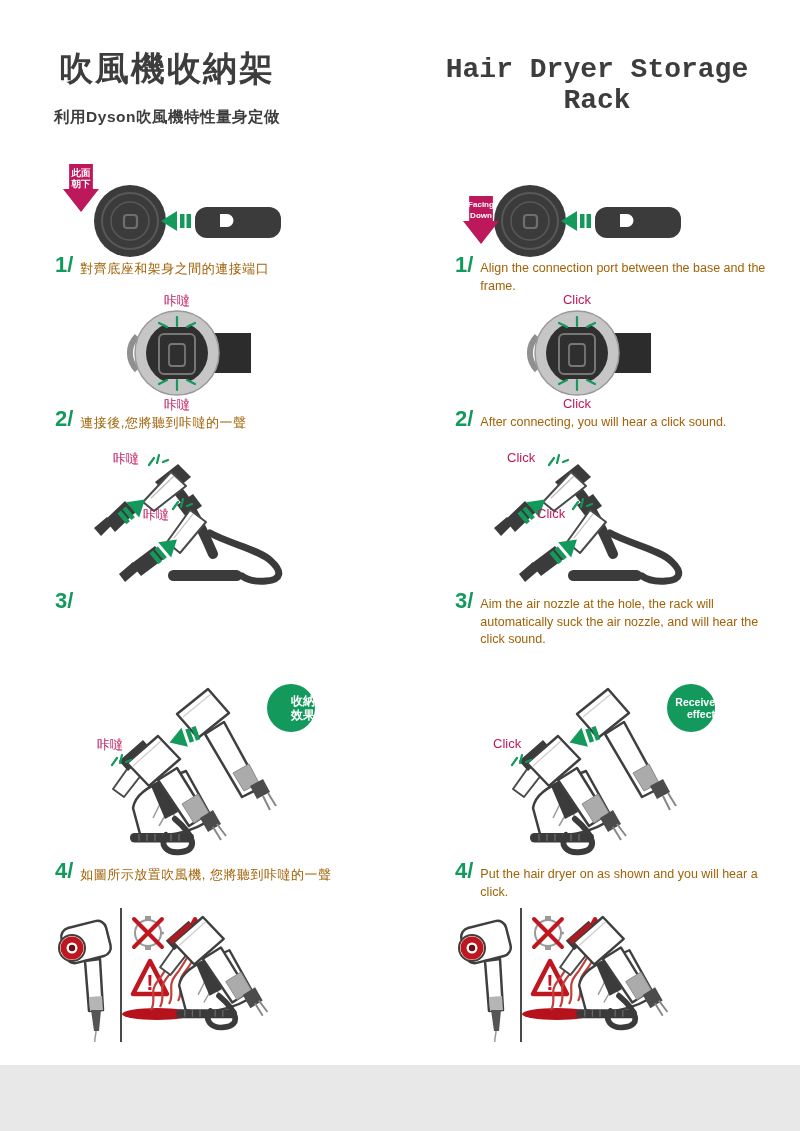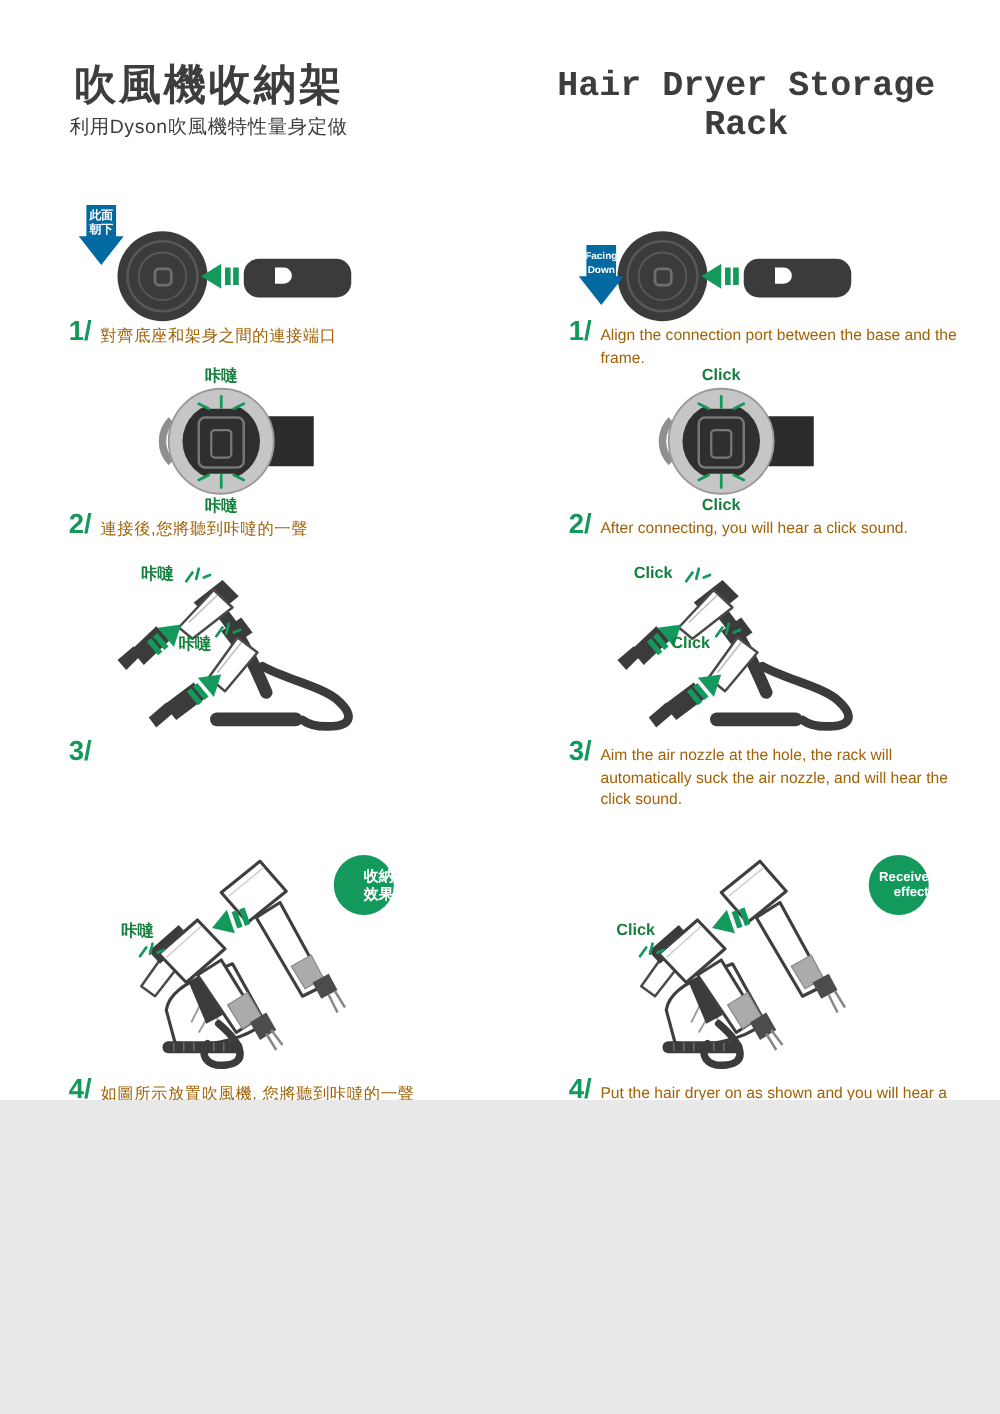--- a/index.html
+++ b/index.html
@@ -1,69 +1,69 @@
 <!DOCTYPE html>
 <html><head>
 <meta charset="utf-8">
 <style>
   html,body{margin:0;padding:0;background:#e8e8e8;}
   .page{
-    position:relative;width:800px;height:880px;background:#ffffff;
+    position:relative;width:800px;height:1065px;background:#ffffff;
     font-family:"Liberation Sans","DejaVu Sans",sans-serif;overflow:hidden;
     margin:0 auto;
   }
   .col{position:absolute;top:0;width:345px;height:1131px;}
   .col-left{left:55px;}
   .col-right{left:455px;}
 
   
   .hdr{position:absolute;text-align:center;color:#3d3d3d;}
   .hdr-left{left:-17px;top:50px;width:258px;}
   .hdr-right{left:-23px;top:55px;width:330px;}
   .title-zh{font-size:34px;font-weight:bold;letter-spacing:2px;line-height:1.1;}
   .title-en{font-size:28px;font-weight:bold;letter-spacing:0px;line-height:1.1;font-family:Liberation Mono, monospace;}
-  .sub-zh{font-size:15.5px;margin-top:4px;letter-spacing:0.5px;}
+  .sub-zh{font-size:15.5px;margin-top:20px;letter-spacing:0.5px;font-weight:bold;}
   .sub-en{font-size:16px;margin-top:7px;color:#4a4a4a;}
 
   
   .illus{position:absolute;left:0;}
   .i1{top:162px;width:320px;height:96px;}
   .i2{top:292px;width:320px;height:124px;}
   .i3{top:448px;width:320px;height:140px;}
   .i4{top:676px;width:320px;height:184px;}
   .iw{top:900px;width:320px;height:160px;}
   .illus svg{position:absolute;left:0;top:0;}
 
   
   .cap{position:absolute;left:0;display:flex;gap:7px;align-items:flex-start;width:330px;}
   .cap1{top:254px;} .cap2{top:408px;} .cap3{top:590px;} .cap4{top:860px;}
   .num{font-size:22px;font-weight:bold;color:#13995b;line-height:1;flex:0 0 auto;}
   .txt{font-size:12.5px;color:#a16207;line-height:1.4;padding-top:6px;max-width:288px;}
   .col-left .txt{font-size:13px;letter-spacing:0.5px;}
 
   
-  .snd{position:absolute;color:#15803d;font-weight:bold;font-size:13px;white-space:nowrap;}
+  .snd{position:absolute;color:#be185d;font-weight:normal;font-size:13px;white-space:nowrap;}
   .snd-ctr{width:60px;text-align:center;}
 
   
   .abadge{
-    position:absolute;width:36px;height:48px;background:#0369a1;color:#fff;
+    position:absolute;width:36px;height:48px;background:#be185d;color:#fff;
     clip-path:polygon(17% 0,83% 0,83% 52%,100% 52%,50% 100%,0 52%,17% 52%);
     text-align:center;font-weight:bold;box-sizing:border-box;padding-top:4px;
   }
   .abadge .bl{line-height:10.5px;}
   .col-left .abadge{font-size:9.5px;}
   .col-right .abadge{font-size:8px;margin-top:32px;}
   .cbadge{
     position:absolute;width:48px;height:48px;border-radius:50%;background:#13995b;
     color:#fff;font-weight:bold;display:flex;flex-direction:column;align-items:flex-end;
     justify-content:center;text-align:center;
   }
   .col-left .cbadge{font-size:12px;line-height:14px;}
-  .col-right .cbadge{font-size:10.5px;line-height:12px;margin-left:28px;}
+  .col-right .cbadge{font-size:10.5px;line-height:12px;}
 </style>
 </head>
 <body>
 
 <div class="page">
 
   <svg width="0" height="0" style="position:absolute" aria-hidden="true">
     <defs>
       <g id="garrow-left" fill="#13995b">
         <path d="M0,11 L16,1 V21 Z"></path>

